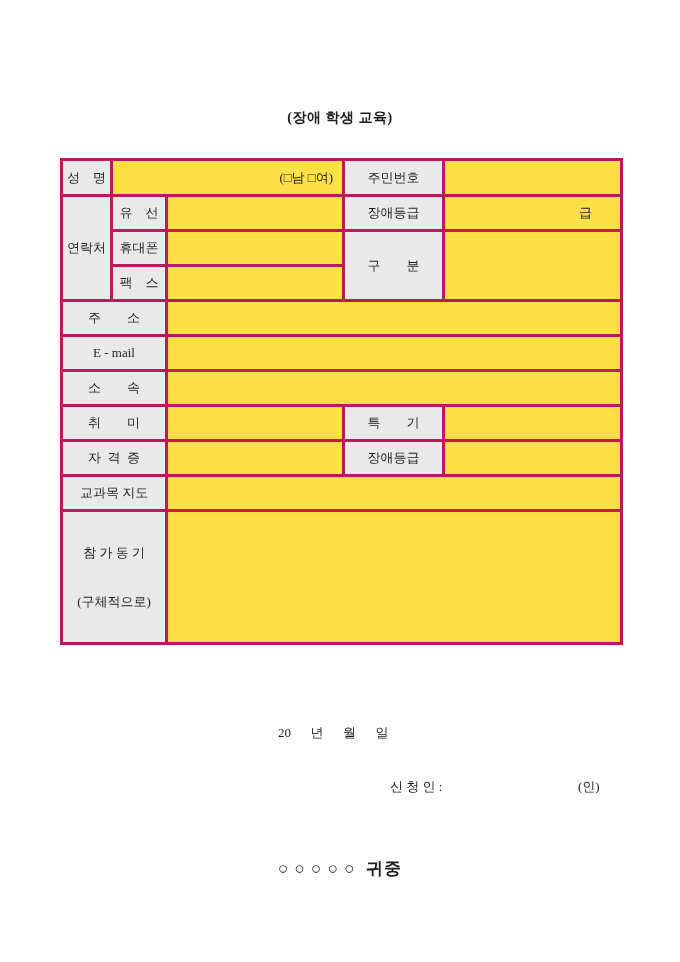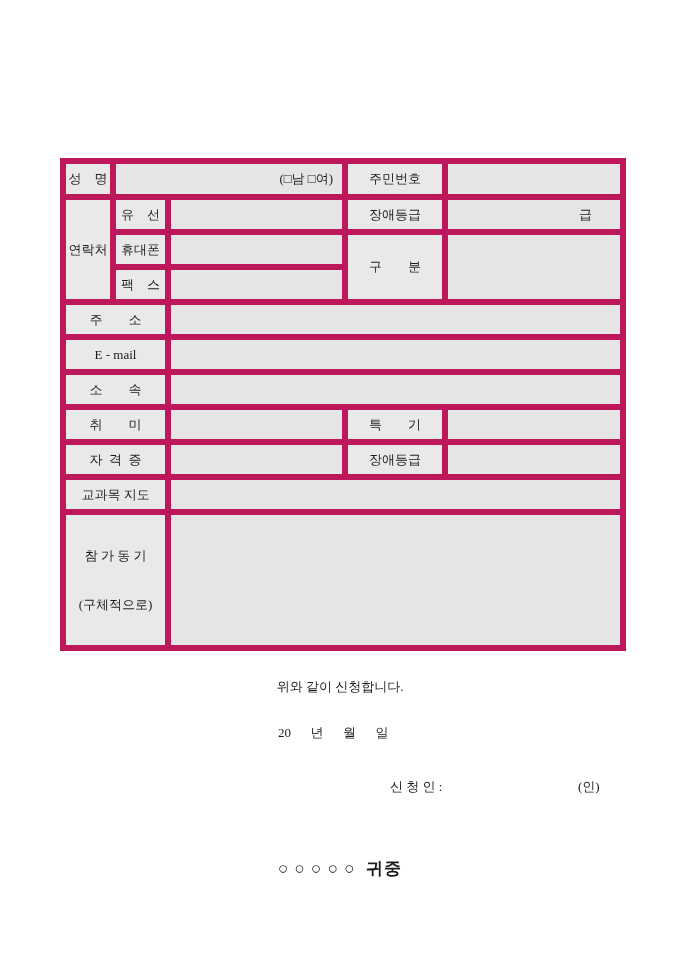--- a/index.html
+++ b/index.html
@@ -20,35 +20,35 @@
     text-align:center;font-size:14px;font-weight:bold;
     letter-spacing:0.5px;white-space:pre;
   }
 
   table.form{
     position:absolute;left:60px;top:158px;
     width:560px;border-collapse:collapse;table-layout:fixed;
     border:2px solid #3a3a3a;
   }
   table.form td{
-    border:6px solid #be185d;
+    border:3px solid #be185d;
     font-size:13px;
     vertical-align:middle;
     padding:0;
     overflow:hidden;
   }
   tr.r{height:35px;}
   tr.r1{height:36px;}
   tr.rbig{height:100px;}
   td.lbl{
     background:#e9e9e9;
     text-align:center;
     white-space:pre;
   }
-  td.val{background:#e5e5e5;}
+  td.val{background:#fde047;}
   td.val.right{text-align:right;padding-right:9px;white-space:pre;}
   td.val.grade{text-align:right;padding-right:28px;}
   td.lbl .two-line{line-height:17px;}
 
   .footer-declaration{
     position:absolute;top:678px;left:0;width:680px;
     text-align:center;font-size:13px;white-space:pre;
   }
   .footer-date{
     position:absolute;top:724px;left:278px;
@@ -66,20 +66,21 @@
     position:absolute;top:857px;left:0;width:680px;
     text-align:center;font-size:17px;font-weight:bold;
     letter-spacing:1px;white-space:pre;
   }
 </style>
 </head>
 <body>
 
 <div class="page">
 
+  <div class="doc-subtitle">(장애 학생 교육)</div>
 
   <table class="form">
     <colgroup>
       <col style="width:50px">
       <col style="width:55px">
       <col style="width:177px">
       <col style="width:100px">
       <col style="width:178px">
     </colgroup>
     <tbody>
@@ -148,19 +149,18 @@
       <tr class="rbig">
         <td class="lbl" colspan="2">
           <div class="two-line">참 가 동 기</div>
           <div class="two-line">(구체적으로)</div>
         </td>
         <td class="val" colspan="3"></td>
       </tr>
     </tbody>
   </table>
 
-  <div class="footer-declaration">위와 같이 신청합니다.</div>
   <div class="footer-date">20      년      월      일</div>
   <div class="footer-applicant">신 청 인 :</div>
   <div class="footer-seal">(인)</div>
   <div class="footer-recipient">○ ○ ○ ○ ○  귀중</div>
 
 </div>
 
 </body></html>

